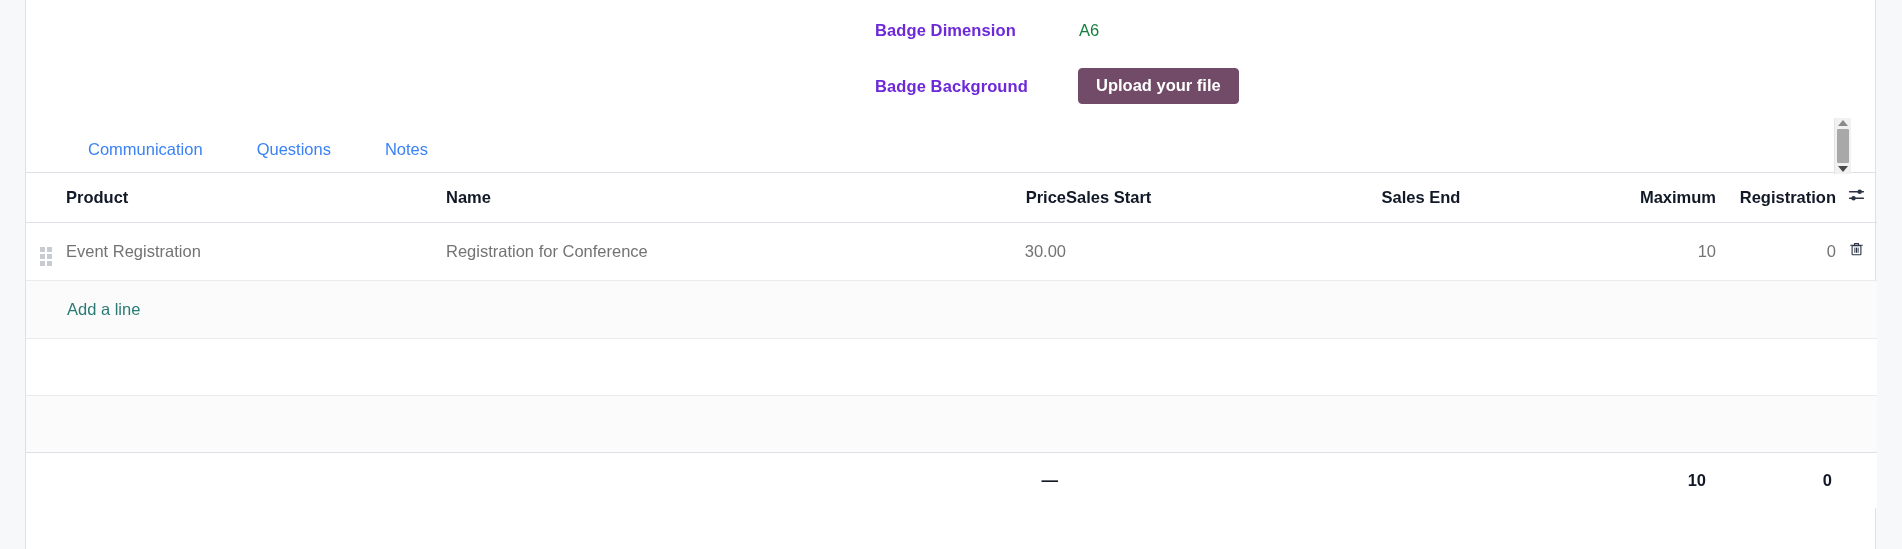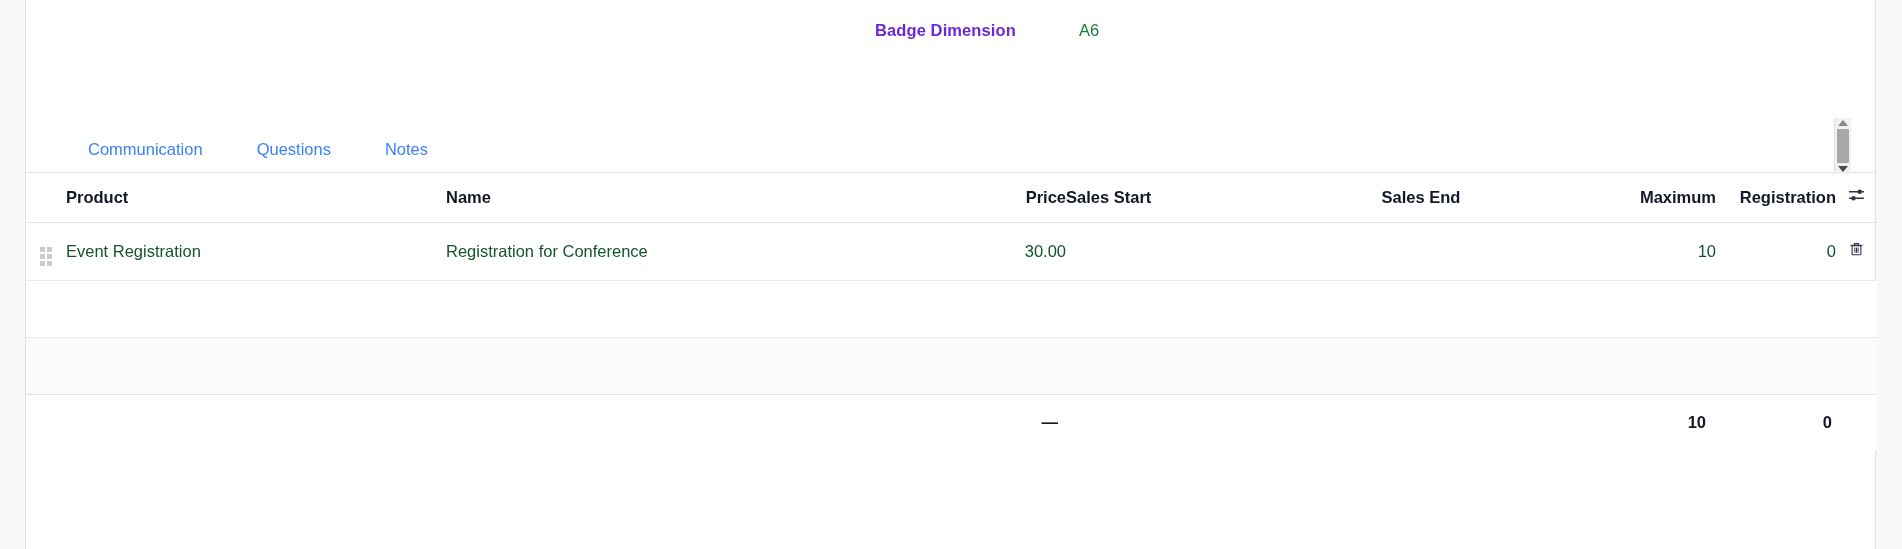--- a/index.html
+++ b/index.html
@@ -198,21 +198,21 @@
   .col-opt { width: 41px; text-align: center; }
 
   th.col-price { padding-right: 8px; }
   th.col-start { padding-left: 0px; }
   th.col-max { padding-right: 10px; }
   th.col-reg { padding-right: 2px; }
 
   tbody tr.data-row { height: 58px; }
   tbody tr.data-row td {
     border-bottom: 1px solid #e9ecef;
-    color: #14532d;
+    color: #737373;
   }
   td.col-product { padding-left: 1px; }
   td.col-price { padding-right: 8px; }
   td.col-max { padding-right: 10px; }
   td.col-reg { padding-right: 4px; }
 
   tr.addline-row { height: 58px; background: #fbfbfc; }
   tr.addline-row td {
     border-bottom: 1px solid #e9ecef;
   }
@@ -268,20 +268,24 @@
 <div class="screen">
   <div class="sheet">
 
     <div class="field-area">
 
       <div class="field-row r1">
         <span class="field-label w1">Badge Dimension</span>
         <span class="field-value">A6</span>
       </div>
 
+      <div class="field-row r2">
+        <span class="field-label w2">Badge Background</span>
+        <button class="upload-btn">Upload your file</button>
+      </div>
 
     </div>
 
     <div class="notebook">
       <div class="tabs">
         <div class="tab">Communication</div>
         <div class="tab">Questions</div>
         <div class="tab">Notes</div>
 
         <div class="tab-scrollbar">
@@ -355,20 +359,26 @@
                 <path d="M5 4.2V2.6h4v1.6" stroke="#2b3445" stroke-width="1.1" fill="none" stroke-linejoin="round"></path>
                 <rect x="2.6" y="4.6" width="8.8" height="9.2" rx="0.8" stroke="#2b3445" stroke-width="1.1" fill="none"></rect>
                 <line x1="5.4" y1="6.6" x2="5.4" y2="11.8" stroke="#2b3445" stroke-width="1"></line>
                 <line x1="7" y1="6.6" x2="7" y2="11.8" stroke="#2b3445" stroke-width="1"></line>
                 <line x1="8.6" y1="6.6" x2="8.6" y2="11.8" stroke="#2b3445" stroke-width="1"></line>
               </svg>
             </span>
           </td>
         </tr>
 
+        <tr class="addline-row">
+          <td class="col-handle"></td>
+          <td colspan="8">
+            <span class="add-line-link">Add a line</span>
+          </td>
+        </tr>
 
         <tr class="filler-row">
           <td colspan="9"></td>
         </tr>
 
         <tr class="filler-row shaded">
           <td colspan="9"></td>
         </tr>
 
         <tr class="total-row">

